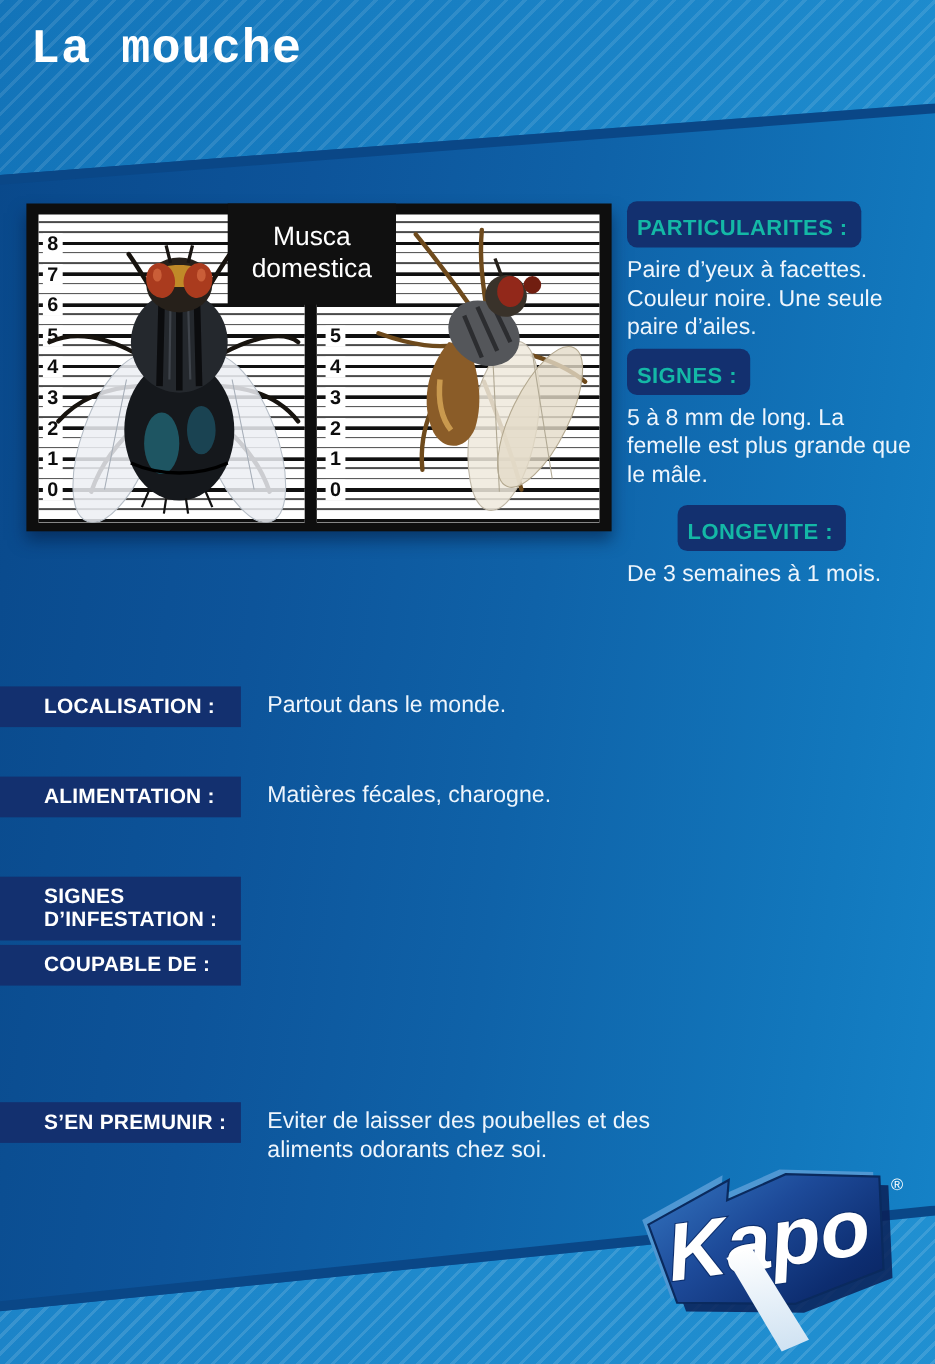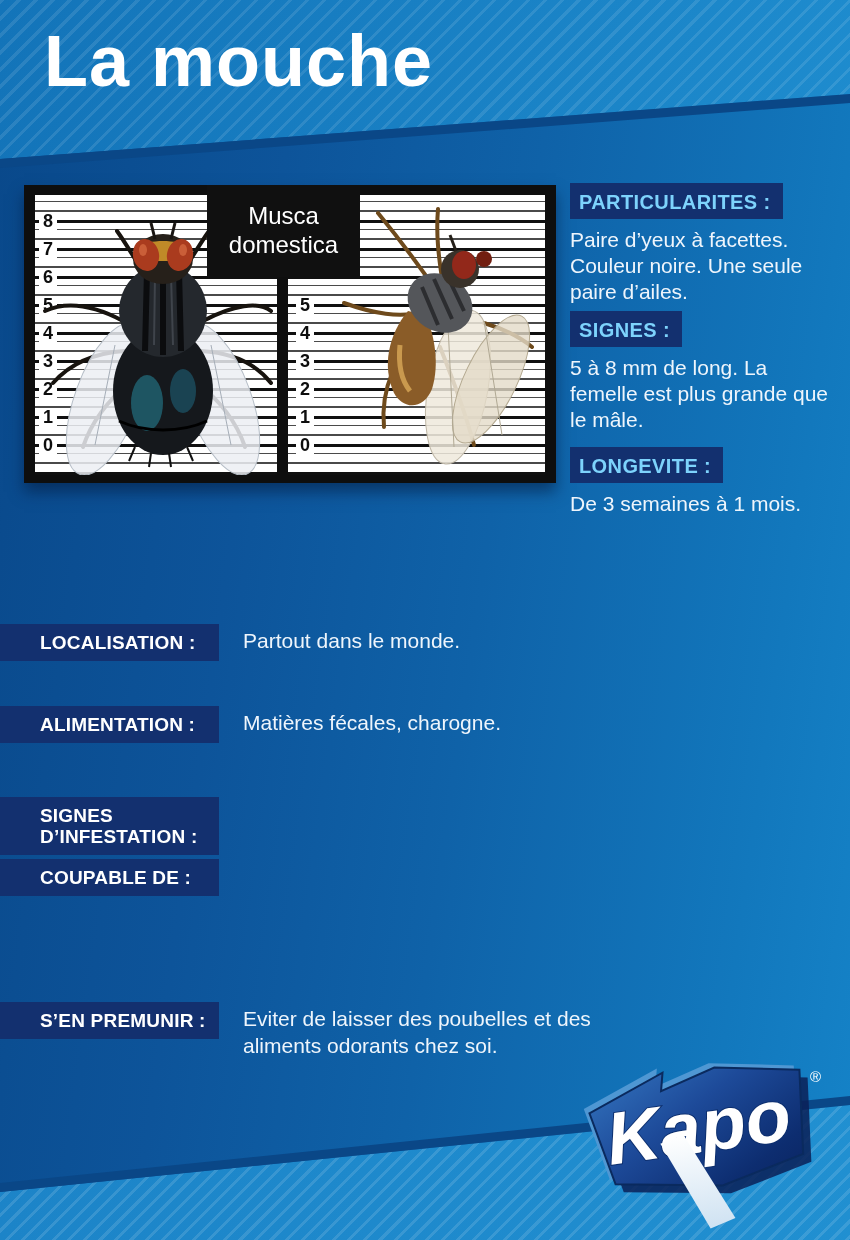--- a/index.html
+++ b/index.html
@@ -26,22 +26,22 @@
     background-image:
       repeating-linear-gradient(135deg, rgba(255,255,255,.12) 0 3px, transparent 3px 11px),
       linear-gradient(85deg,#1c84c8 0%,#2191d2 100%);
     clip-path:polygon(0 1192px,100% 1105px,100% 100%,0 100%);
   }
   .band-bottom-accent{
     position:absolute;inset:0;background:#0a4787;
     clip-path:polygon(0 1183px,100% 1096px,100% 1105px,0 1192px);
   }
   .title{
-    position:absolute;left:44px;top:20px;
-    color:#fff;font-size:72px;font-weight:bold;letter-spacing:1px;
+    position:absolute;left:28px;top:20px;
+    color:#fff;font-size:44px;font-weight:bold;letter-spacing:1px;font-family:Liberation Mono, monospace;
   }
   
   .mugshot{
     position:absolute;left:24px;top:185px;width:532px;height:298px;
     background:#0e0e0e;box-shadow:0 9px 14px rgba(3,26,60,.55);
   }
   .panel{
     position:absolute;top:10px;height:280px;background-color:#fff;
     background-image:
       repeating-linear-gradient(to bottom,#101010 0 3px,transparent 3px 28px),
@@ -57,25 +57,25 @@
   .panel-right .scale-num{left:8px;}
   .fly{position:absolute;inset:0;width:100%;height:100%;}
   .species-box{
     position:absolute;left:183px;top:0;width:153px;height:92px;box-sizing:border-box;
     background:#101010;color:#fff;font-weight:normal;font-size:24px;line-height:29px;
     text-align:center;padding-top:16px;
   }
   
   .info-col{position:absolute;left:570px;top:183px;width:262px;}
   .chip{
-    display:table;background:#13306f;color:#7dd3fc;font-weight:bold;font-size:20px;
-    letter-spacing:.4px;padding:8px 12px 5px 9px;
+    display:table;background:#13306f;color:#14b8a6;font-weight:bold;font-size:20px;
+    letter-spacing:.4px;padding:14px 12px 5px 9px;border-radius:9px;
   }
   .info-col .chip:nth-of-type(2){margin-top:6px;}
-  .info-col .chip:nth-of-type(3){margin-top:14px;}
+  .info-col .chip:nth-of-type(3){margin-top:14px;margin-left:46px;}
   .info-col p{margin:8px 0 0;font-size:21px;line-height:26px;color:#eef5fc;}
   
   .row{position:absolute;left:0;display:flex;align-items:flex-start;}
   .row-chip{
     width:219px;box-sizing:border-box;padding:8px 4px 8px 40px;
     background:#13306f;color:#fff;font-weight:bold;font-size:19px;line-height:21px;
     letter-spacing:.2px;
   }
   .row-text{margin:3px 0 0 24px;width:350px;font-size:21px;line-height:27px;color:#eef5fc;}
   

